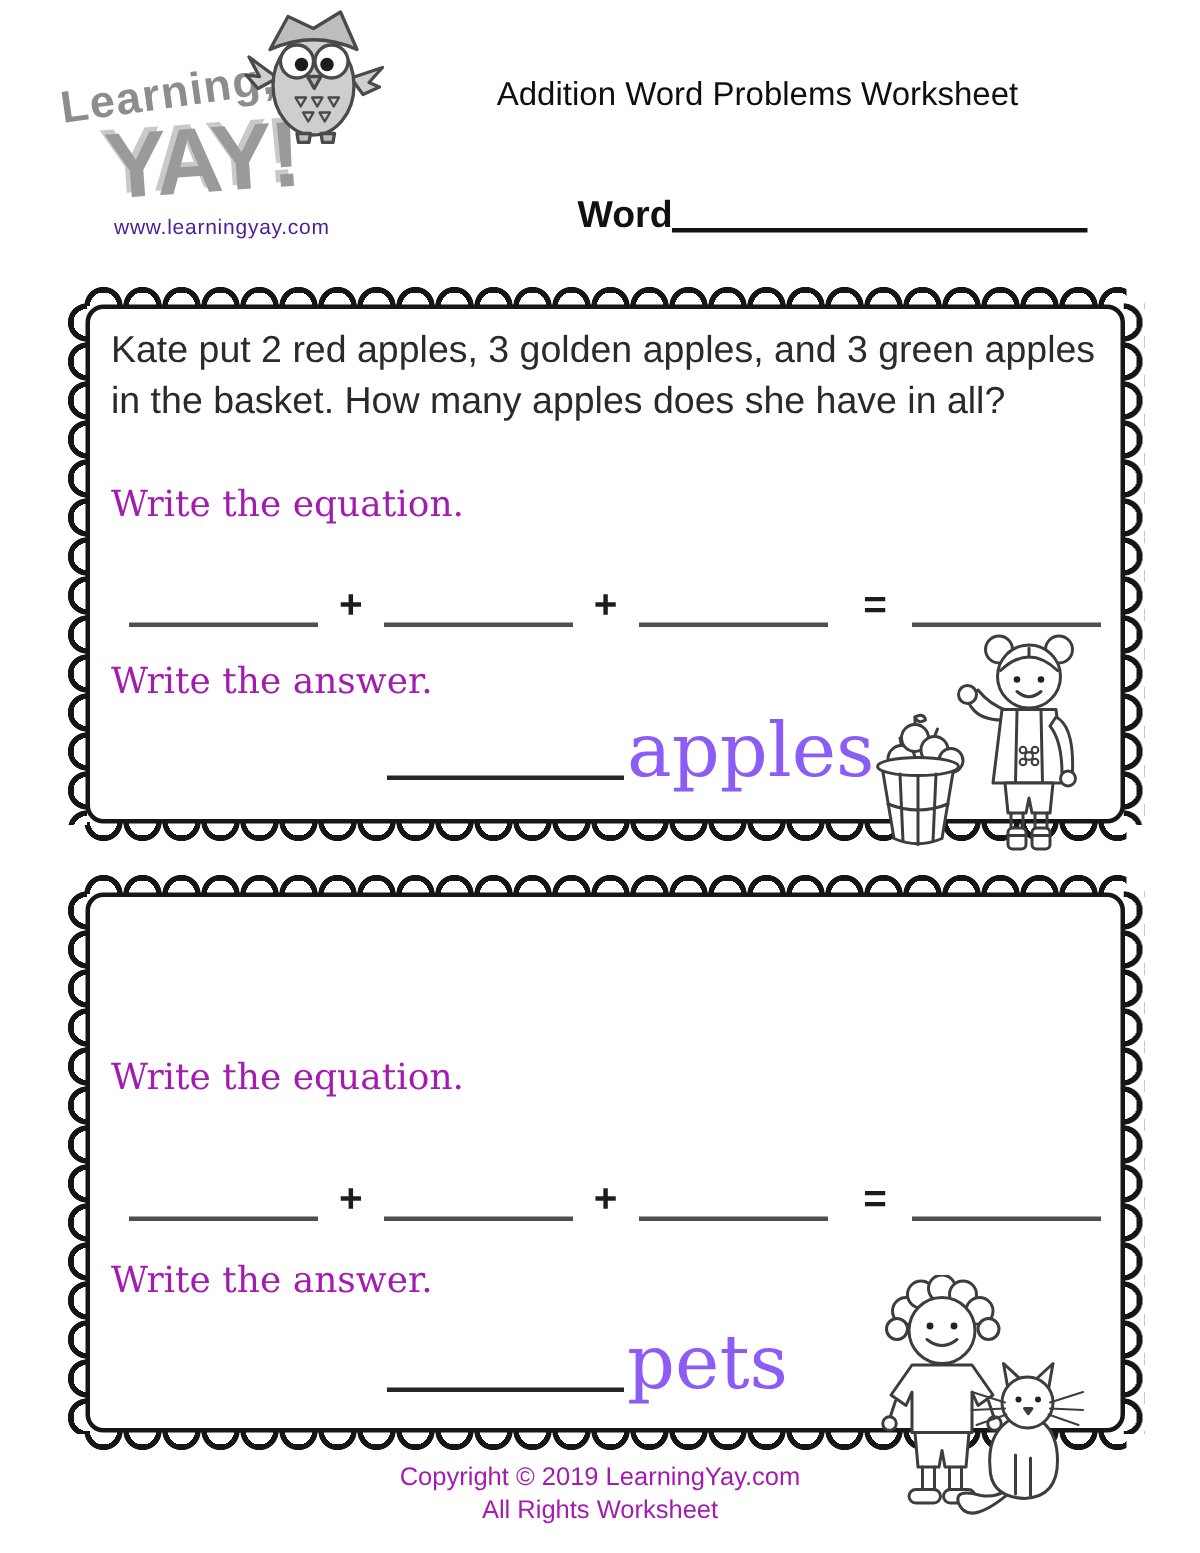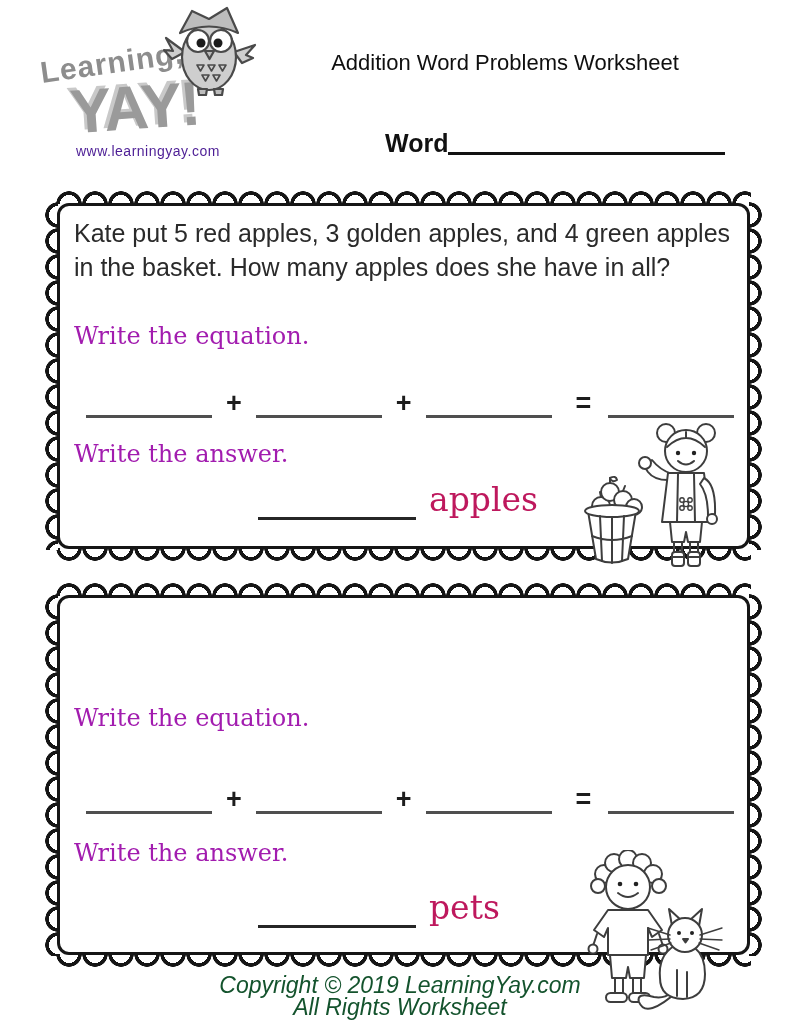--- a/index.html
+++ b/index.html
@@ -76,32 +76,32 @@
   .equation-row{position:absolute; left:26px; display:flex; align-items:flex-end;}
   .box1 .equation-row{top:182px;} .box2 .equation-row{top:186px;}
   .blank{width:126px; height:26px; border-bottom:3px solid #4f4f4f;}
   .op{font-size:27px; font-weight:bold; color:#1d1d1d; margin:0 14px; line-height:30px;}
   .op-eq{margin:0 17px 0 24px;}
 
   .answer-row{position:absolute; left:198px; height:46px; display:flex; align-items:flex-end;}
   .box1 .answer-row{top:268px;} .box2 .answer-row{top:284px;}
   .answer-blank{width:158px; height:40px; border-bottom:3px solid #262626;}
   .answer-word{
-    font-family:"DejaVu Serif", serif; font-size:33px; color:#be185d;
-    margin-left:13px; line-height:40px;
+    font-family:"DejaVu Serif", serif; font-size:50px; color:#8b5cf6;
+    margin-left:2px; line-height:40px;
   }
 
   .illus{position:absolute; z-index:6;}
   .girl-illus{left:538px; top:228px;}
   .boy-illus{left:538px; top:268px;}
 
   
   .footer{
     position:absolute; left:0; top:974px; width:100%;
-    text-align:center; font-size:23px; line-height:22px; color:#14532d;font-style:italic;
+    text-align:center; font-size:17px; line-height:22px; color:#a21caf;
   }
 </style>
 </head>
 <body>
 
 <div class="page">
 
   <div class="logo-learning">Learning,</div>
   <div class="logo-yay">YAY!</div>
   <div class="logo-url">www.learningyay.com</div>
@@ -136,21 +136,21 @@
     <div class="name-line"></div>
   </div>
 
   <div class="problem-box box1">
     <div class="scallop sc-top"></div>
     <div class="scallop sc-bottom"></div>
     <div class="scallop sc-left"></div>
     <div class="scallop sc-right"></div>
     <div class="inner"></div>
     <div class="content">
-      <div class="question">Kate put 5 red apples, 3 golden apples, and 4 green apples in the basket. How many apples does she have in all?</div>
+      <div class="question">Kate put 2 red apples, 3 golden apples, and 3 green apples in the basket. How many apples does she have in all?</div>
       <div class="prompt prompt-eq">Write the equation.</div>
       <div class="equation-row">
         <div class="blank"></div>
         <span class="op">+</span>
         <div class="blank"></div>
         <span class="op">+</span>
         <div class="blank"></div>
         <span class="op op-eq">=</span>
         <div class="blank"></div>
       </div>

